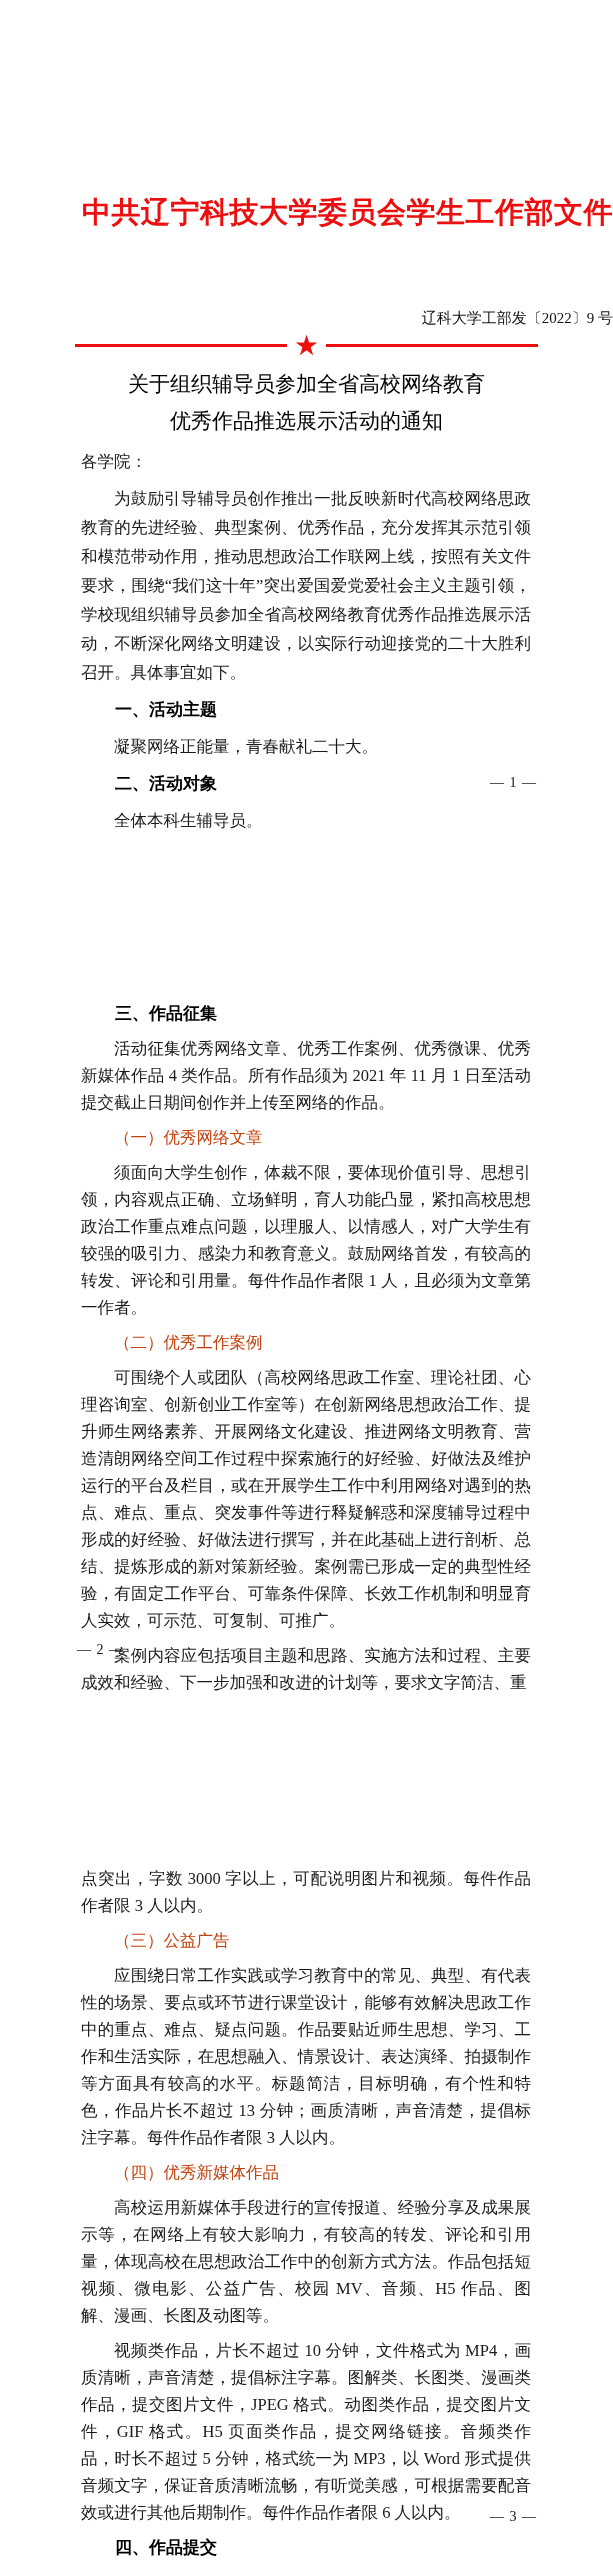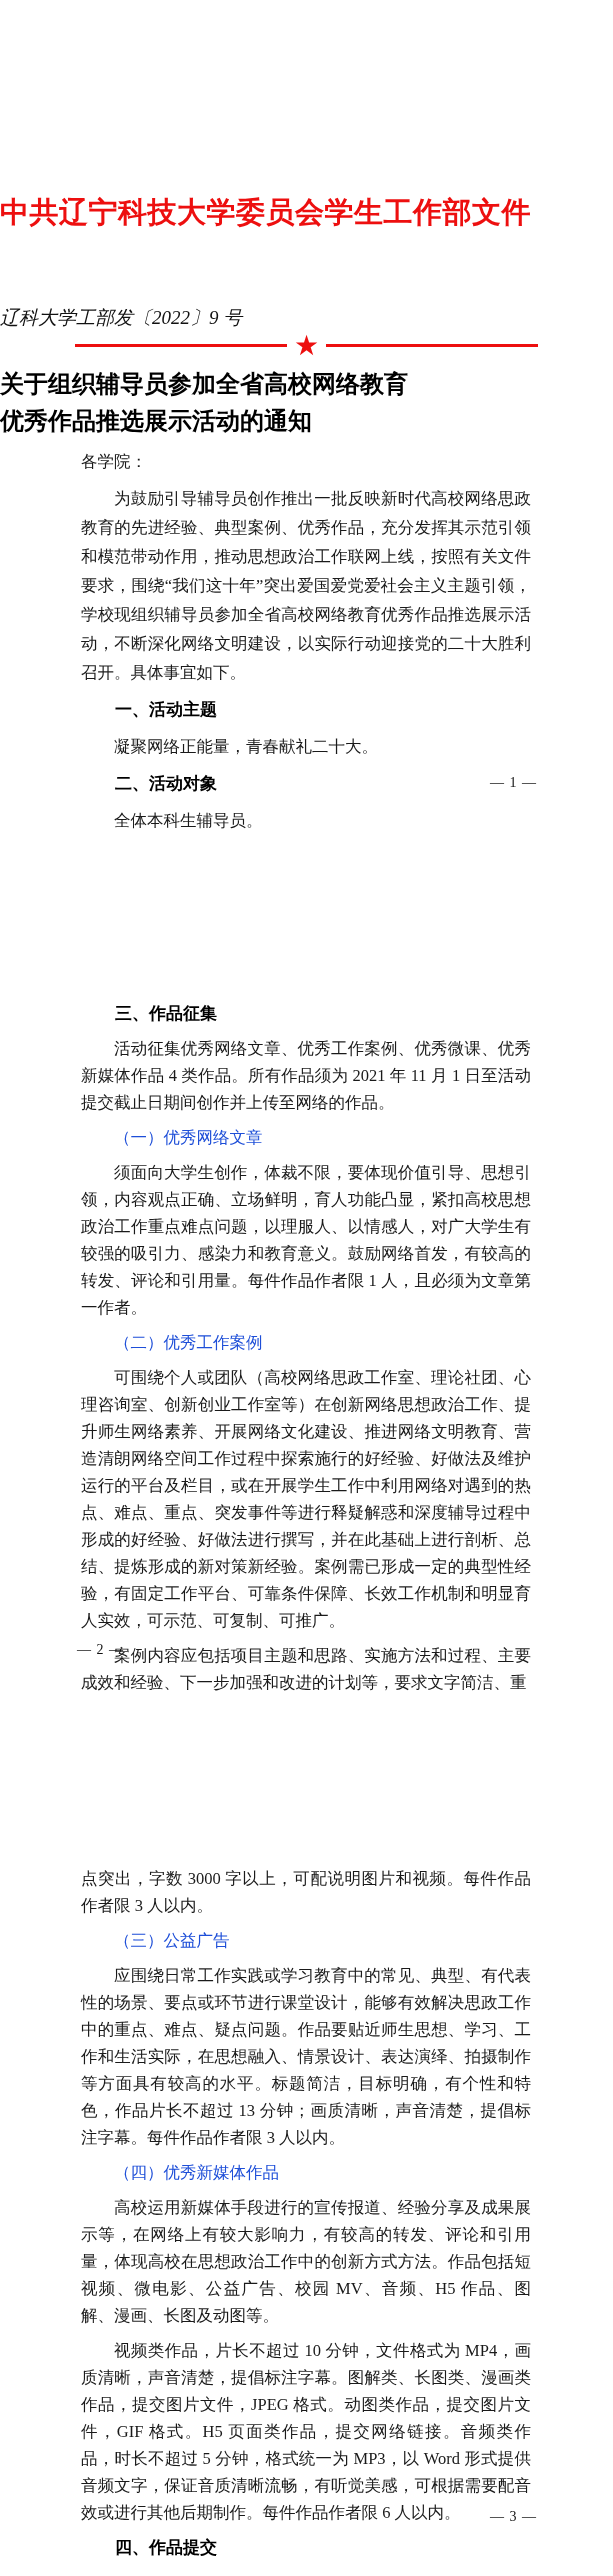--- a/index.html
+++ b/index.html
@@ -1,40 +1,40 @@
 <!DOCTYPE html>
 <html style="font-size:8.2px"><head>
 <meta charset="utf-8">
 <style>
   html,body{margin:0;padding:0;background:#ffffff;}
   body{width:613px;font-family:"Liberation Serif","DejaVu Serif",serif;color:#1a1a1a;}
   .page{position:relative;width:613px;height:867px;background:#fff;overflow:hidden;}
 
   
-  .red-header{position:absolute;top:192px;left:0;right:0;text-align:left;
+  .red-header{position:absolute;top:192px;left:0;right:0;text-align:right;
     font-size:29px;font-weight:bold;color:#ed0f0f;letter-spacing:0.5px;line-height:40px;}
-  .doc-no{position:absolute;top:308px;left:0;right:0;text-align:left;
-    font-size:19px;line-height:20.6px;color:#111;font-style:italic;}
+  .doc-no{position:absolute;top:308px;left:0;right:0;text-align:right;
+    font-size:15px;line-height:20.6px;color:#111;}
   .rule-star{position:absolute;top:331px;left:75px;right:75px;height:29px;
     display:flex;align-items:center;column-gap:7.2px;}
   .rule-star .hline{flex:1 1 auto;height:2.6px;background:#ed0f0f;}
   .rule-star .star{flex:0 0 auto;font-family:"DejaVu Sans",sans-serif;
     font-size:28px;color:#ed0f0f;line-height:29px;}
-  .doc-title{position:absolute;top:366px;left:0;right:0;text-align:left;
-    font-size:24px;font-weight:bold;line-height:37px;color:#000;}
+  .doc-title{position:absolute;top:366px;left:0;right:0;text-align:center;
+    font-size:21px;font-weight:normal;line-height:37px;color:#000;}
 
   
   .col{position:absolute;left:73px;right:74px;font-size:16.5px;text-align:justify;}
   .col p{margin:8px;text-indent:2em;}
   .col p.no-indent{text-indent:0;}
   .col1{top:439px;line-height:29px;}
   .col2{top:125px;line-height:27px;}
   .col3{top:123px;line-height:27px;}
   .hei{font-family:Liberation Serif, serif;font-weight:bold;font-size:17px;color:#000;}
-  .kai{color:#1d4ed8;}
+  .kai{color:#c2410c;}
 
   
   .pageno{position:absolute;top:775px;font-size:14px;color:#111;letter-spacing:1px;}
   .pageno.right{right:76px;text-align:right;}
   .pageno.left{left:77px;text-align:left;}
 </style>
 </head>
 <body>
 
 <div class="page">

